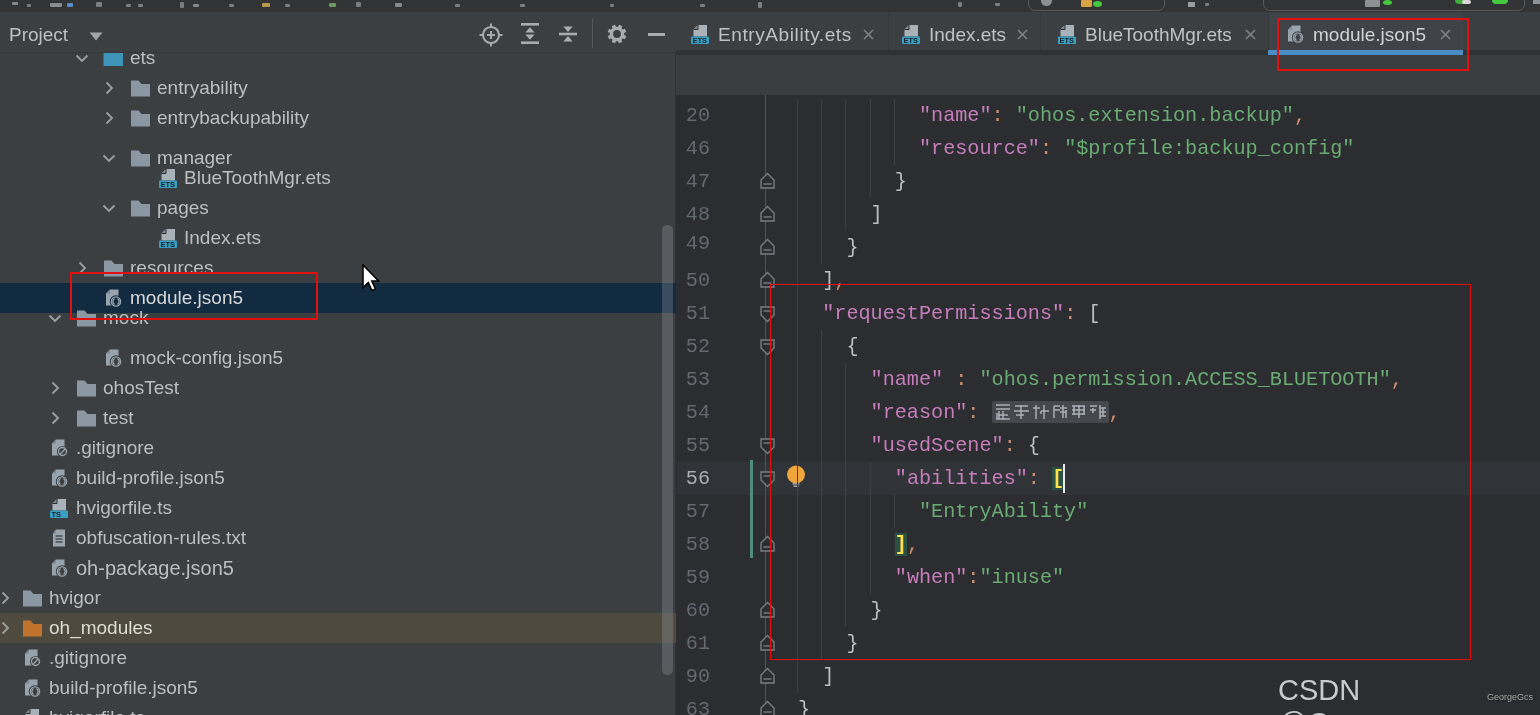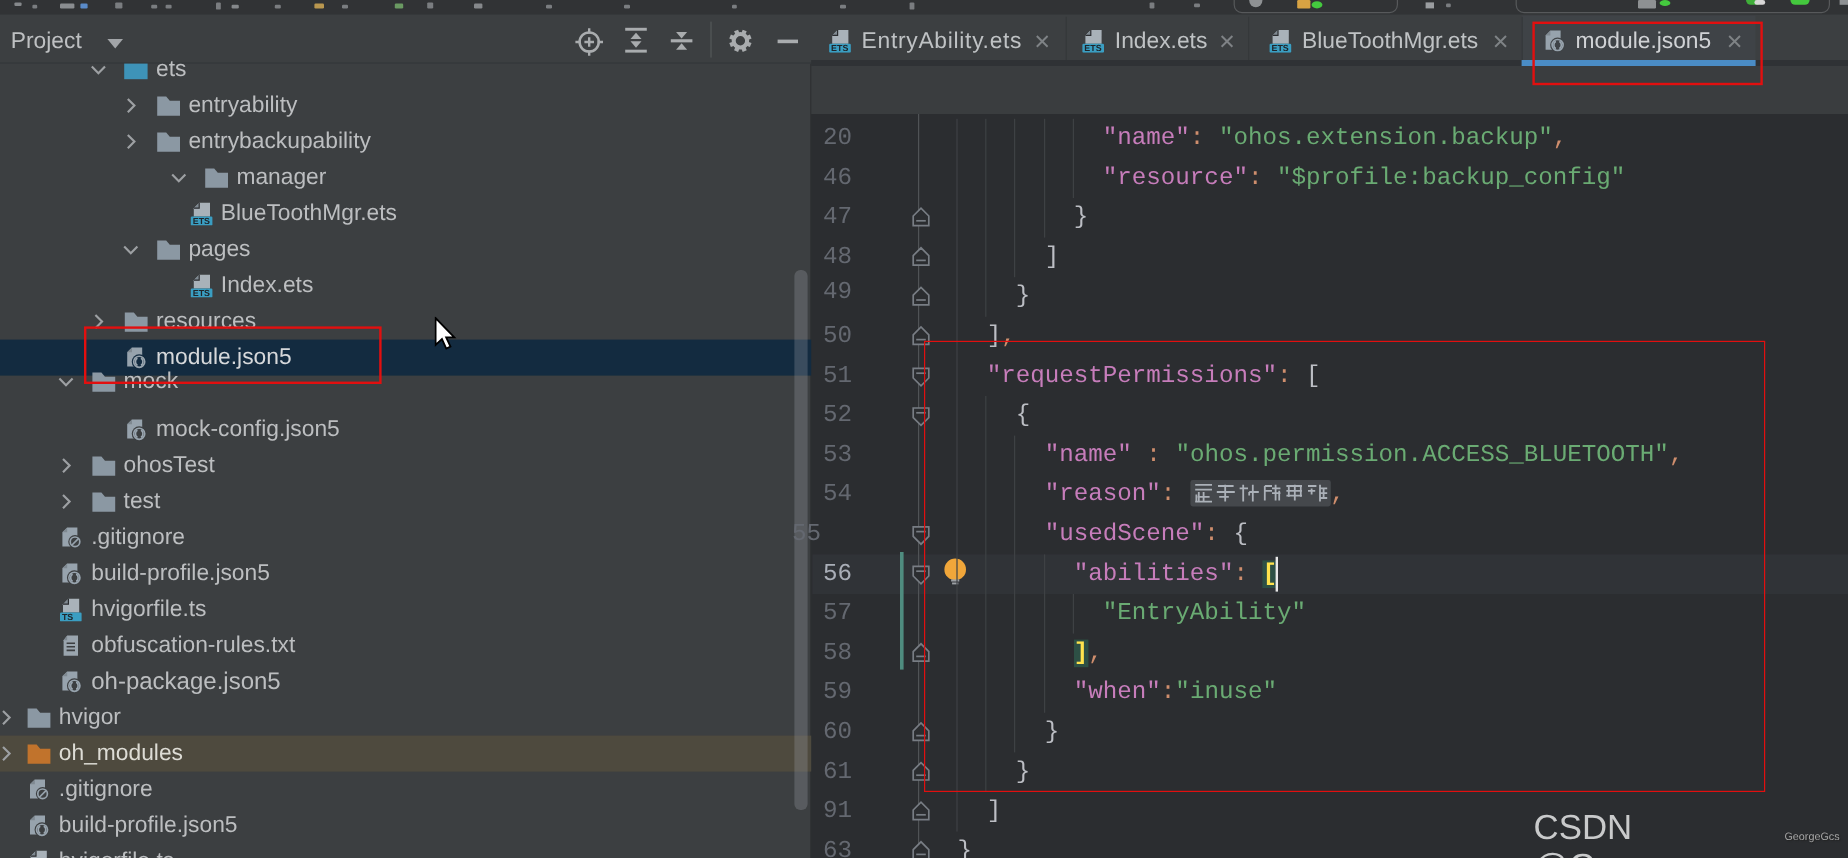--- a/index.html
+++ b/index.html
@@ -162,21 +162,21 @@
     </div>
 <div class="row" style="top:103px;">
       <svg width="20" height="20" viewBox="0 0 20 20" style="position:absolute;left:99px;top:5px">
         <polyline points="7.5,4.5 13,10 7.5,15.5" fill="none" stroke="#9da0a3" stroke-width="1.8"></polyline>
       </svg>
       <svg width="20" height="20" viewBox="0 0 20 20" style="position:absolute;left:130px;top:5px">
         <path d="M1,2.5 L8.5,2.5 L11.5,6 L21,6 L21,18.5 L1,18.5 Z" fill="#8b98a3"></path>
       </svg>
       <div style="position:absolute;left:157px;top:4px;font-size:19px;color:#bcbec0">entrybackupability</div>
     </div>
-<div class="row" style="top:133px;margin-left:40px;">
+<div class="row" style="top:143px;">
       <svg width="20" height="20" viewBox="0 0 20 20" style="position:absolute;left:99px;top:5px">
         <polyline points="4.5,7.5 10,13 15.5,7.5" fill="none" stroke="#9da0a3" stroke-width="1.8"></polyline>
       </svg>
       <svg width="20" height="20" viewBox="0 0 20 20" style="position:absolute;left:130px;top:5px">
         <path d="M1,2.5 L8.5,2.5 L11.5,6 L21,6 L21,18.5 L1,18.5 Z" fill="#8b98a3"></path>
       </svg>
       <div style="position:absolute;left:157px;top:4px;font-size:19px;color:#bcbec0">manager</div>
     </div>
 <div class="row" style="top:163px;">
       <svg width="20" height="20" viewBox="0 0 20 20" style="position:absolute;left:158px;top:5px">
@@ -371,28 +371,28 @@
 <div class="mono" style="position:absolute;left:660px;top:99px;width:50px;text-align:right;color:#646870">20</div>
 <div class="mono" style="position:absolute;left:660px;top:132px;width:50px;text-align:right;color:#646870">46</div>
 <div class="mono" style="position:absolute;left:660px;top:165px;width:50px;text-align:right;color:#646870">47</div>
 <div class="mono" style="position:absolute;left:660px;top:198px;width:50px;text-align:right;color:#646870">48</div>
 <div class="mono" style="position:absolute;left:660px;top:227px;width:50px;text-align:right;color:#646870">49</div>
 <div class="mono" style="position:absolute;left:660px;top:264px;width:50px;text-align:right;color:#646870">50</div>
 <div class="mono" style="position:absolute;left:660px;top:297px;width:50px;text-align:right;color:#646870">51</div>
 <div class="mono" style="position:absolute;left:660px;top:330px;width:50px;text-align:right;color:#646870">52</div>
 <div class="mono" style="position:absolute;left:660px;top:363px;width:50px;text-align:right;color:#646870">53</div>
 <div class="mono" style="position:absolute;left:660px;top:396px;width:50px;text-align:right;color:#646870">54</div>
-<div class="mono" style="position:absolute;left:660px;top:429px;width:50px;text-align:left;color:#646870">55</div>
+<div class="mono" style="position:absolute;left:660px;top:429px;width:50px;text-align:right;color:#646870">55</div>
 <div class="mono" style="position:absolute;left:660px;top:462px;width:50px;text-align:right;color:#a9aeb7">56</div>
 <div class="mono" style="position:absolute;left:660px;top:495px;width:50px;text-align:right;color:#646870">57</div>
 <div class="mono" style="position:absolute;left:660px;top:528px;width:50px;text-align:right;color:#646870">58</div>
 <div class="mono" style="position:absolute;left:660px;top:561px;width:50px;text-align:right;color:#646870">59</div>
 <div class="mono" style="position:absolute;left:660px;top:594px;width:50px;text-align:right;color:#646870">60</div>
 <div class="mono" style="position:absolute;left:660px;top:627px;width:50px;text-align:right;color:#646870">61</div>
-<div class="mono" style="position:absolute;left:660px;top:660px;width:50px;text-align:right;color:#646870">91</div>
+<div class="mono" style="position:absolute;left:660px;top:660px;width:50px;text-align:right;color:#646870">90</div>
 <div class="mono" style="position:absolute;left:660px;top:693px;width:50px;text-align:right;color:#646870">63</div>
 
 <div style="position:absolute;left:765px;top:95px;width:1px;height:620px;background:#505356"></div>
 <div style="position:absolute;left:750px;top:460px;width:3px;height:98px;background:#4f8c7f"></div>
 <svg width="1540" height="715" viewBox="0 0 1540 715" style="position:absolute;left:0;top:0;pointer-events:none">
       <polygon points="761,180.0 767.5,173.5 774,180.0 774,188.0 761,188.0" fill="#2b2d30" stroke="#787d84" stroke-width="1.4"></polygon>
       <line x1="763.5" y1="184.0" x2="771.5" y2="184.0" stroke="#787d84" stroke-width="1.4"></line>
       <polygon points="761,213.0 767.5,206.5 774,213.0 774,221.0 761,221.0" fill="#2b2d30" stroke="#787d84" stroke-width="1.4"></polygon>
       <line x1="763.5" y1="217.0" x2="771.5" y2="217.0" stroke="#787d84" stroke-width="1.4"></line>
       <polygon points="761,246.0 767.5,239.5 774,246.0 774,254.0 761,254.0" fill="#2b2d30" stroke="#787d84" stroke-width="1.4"></polygon>

